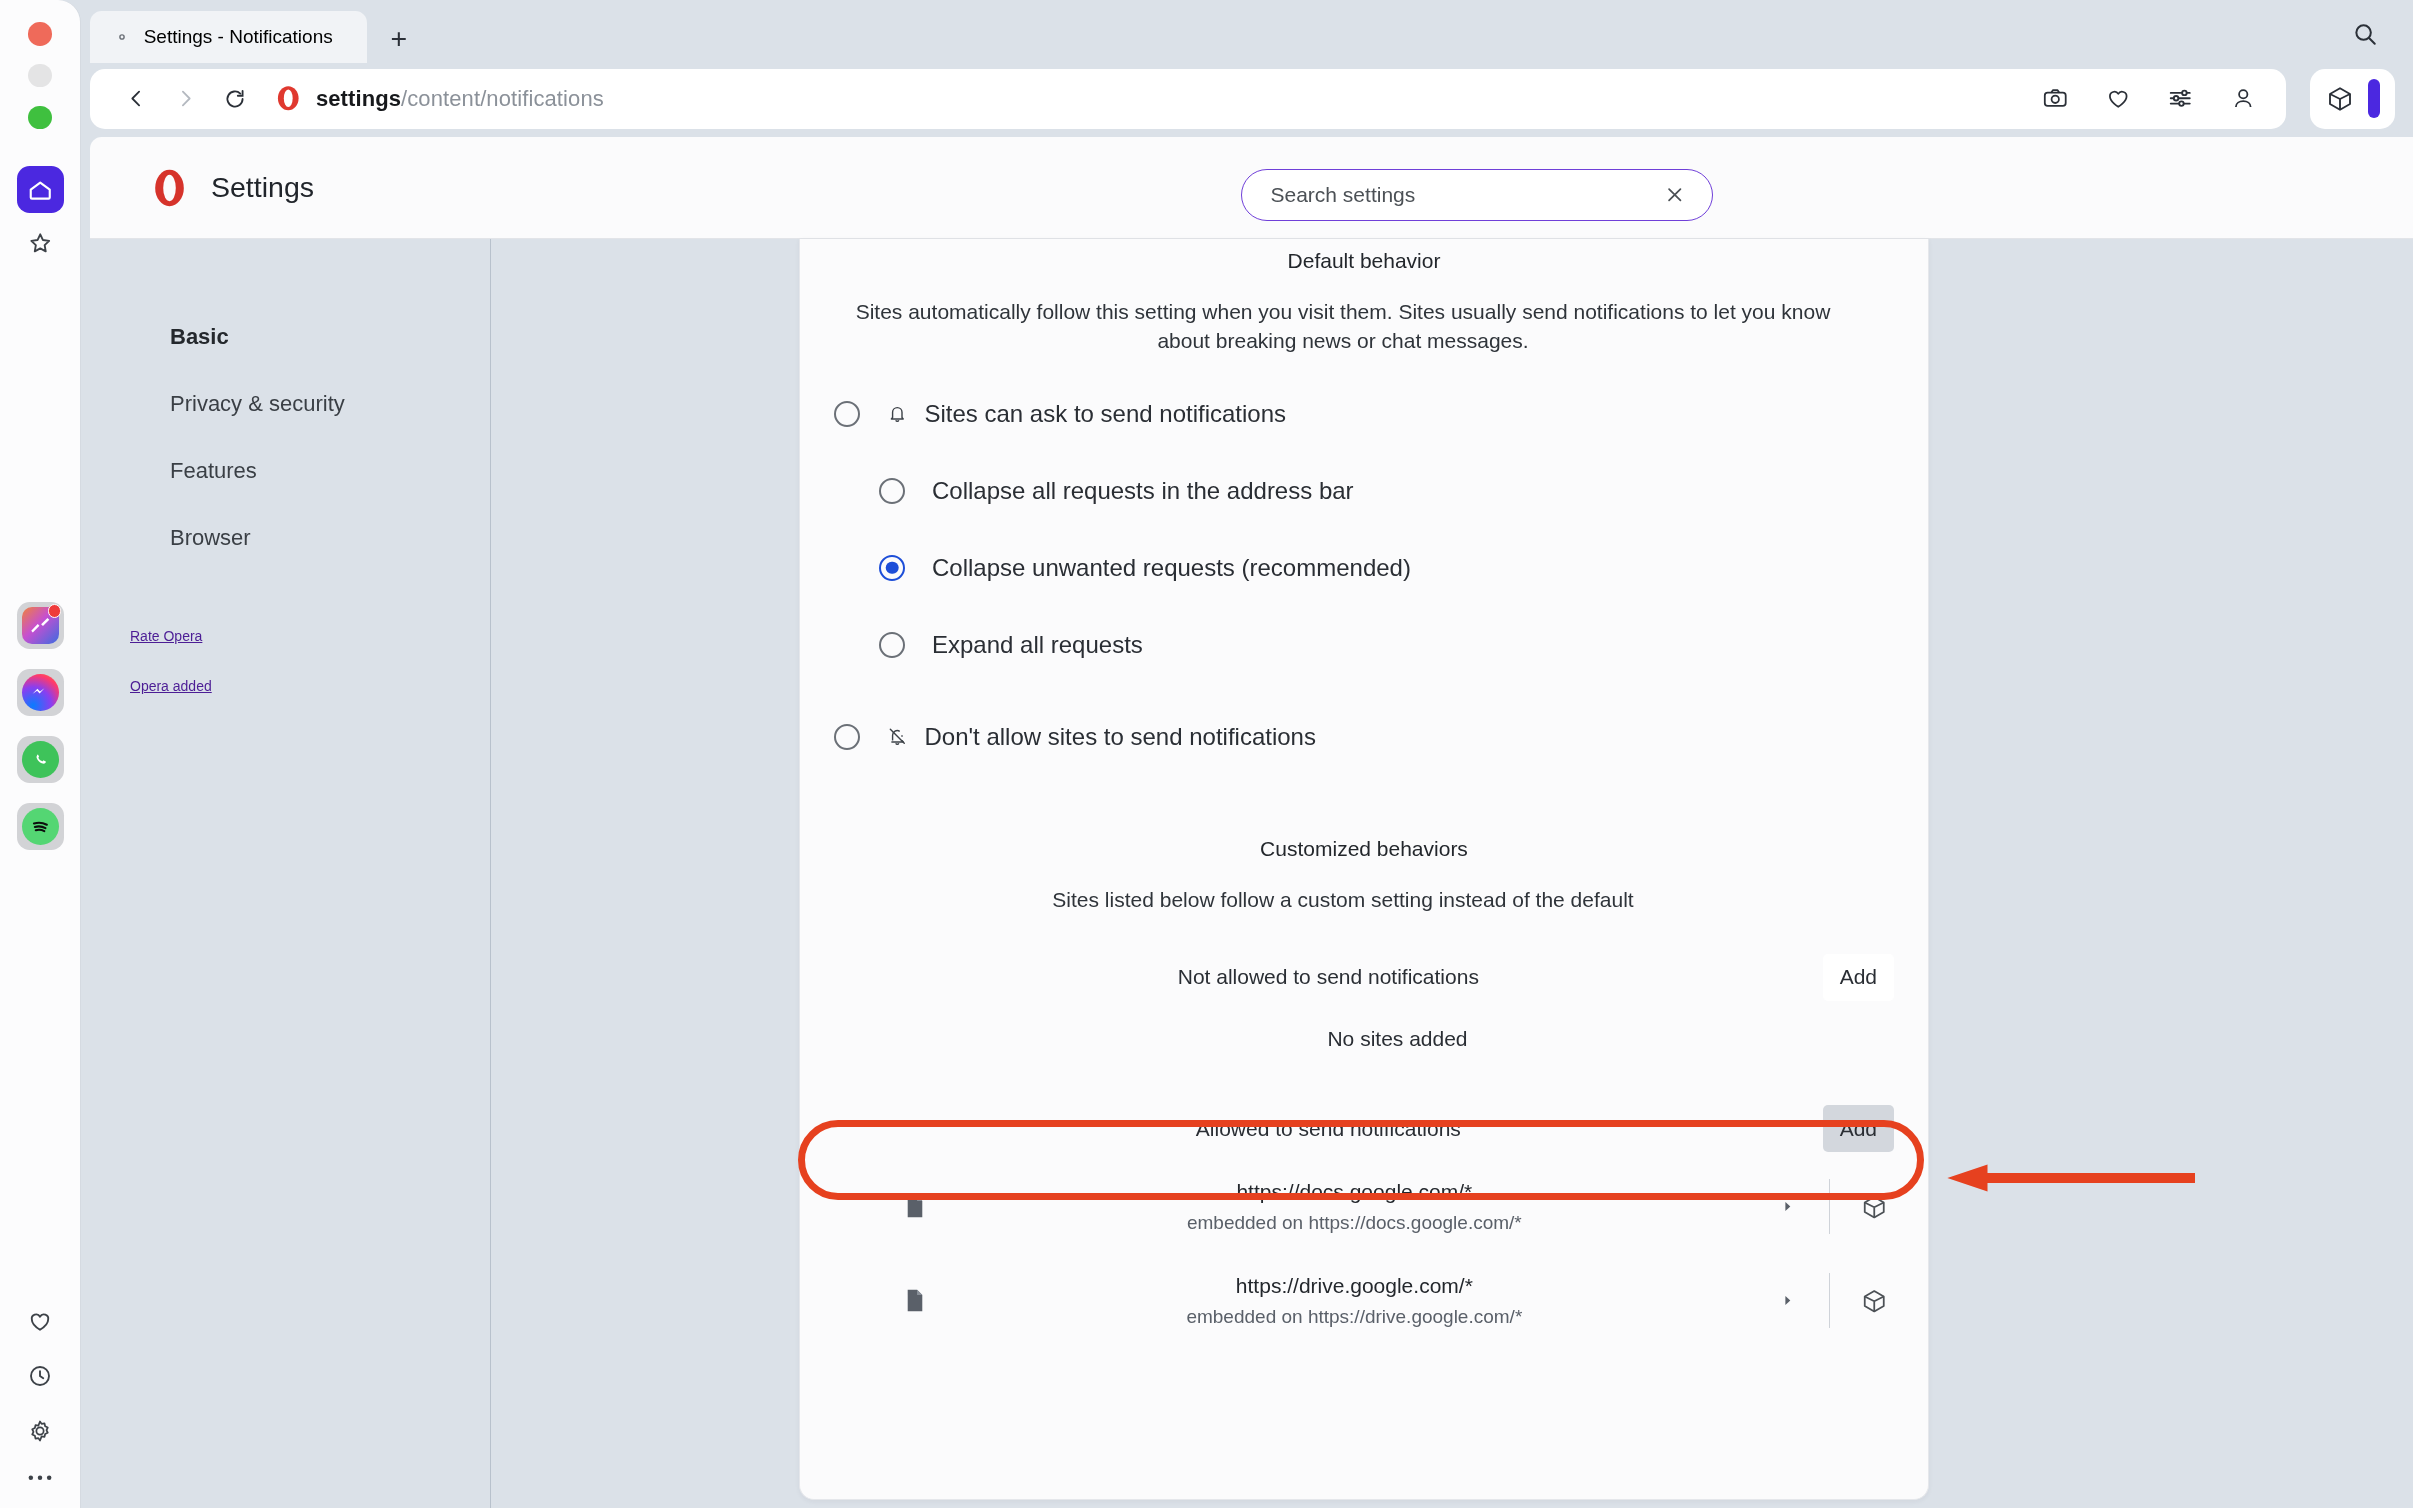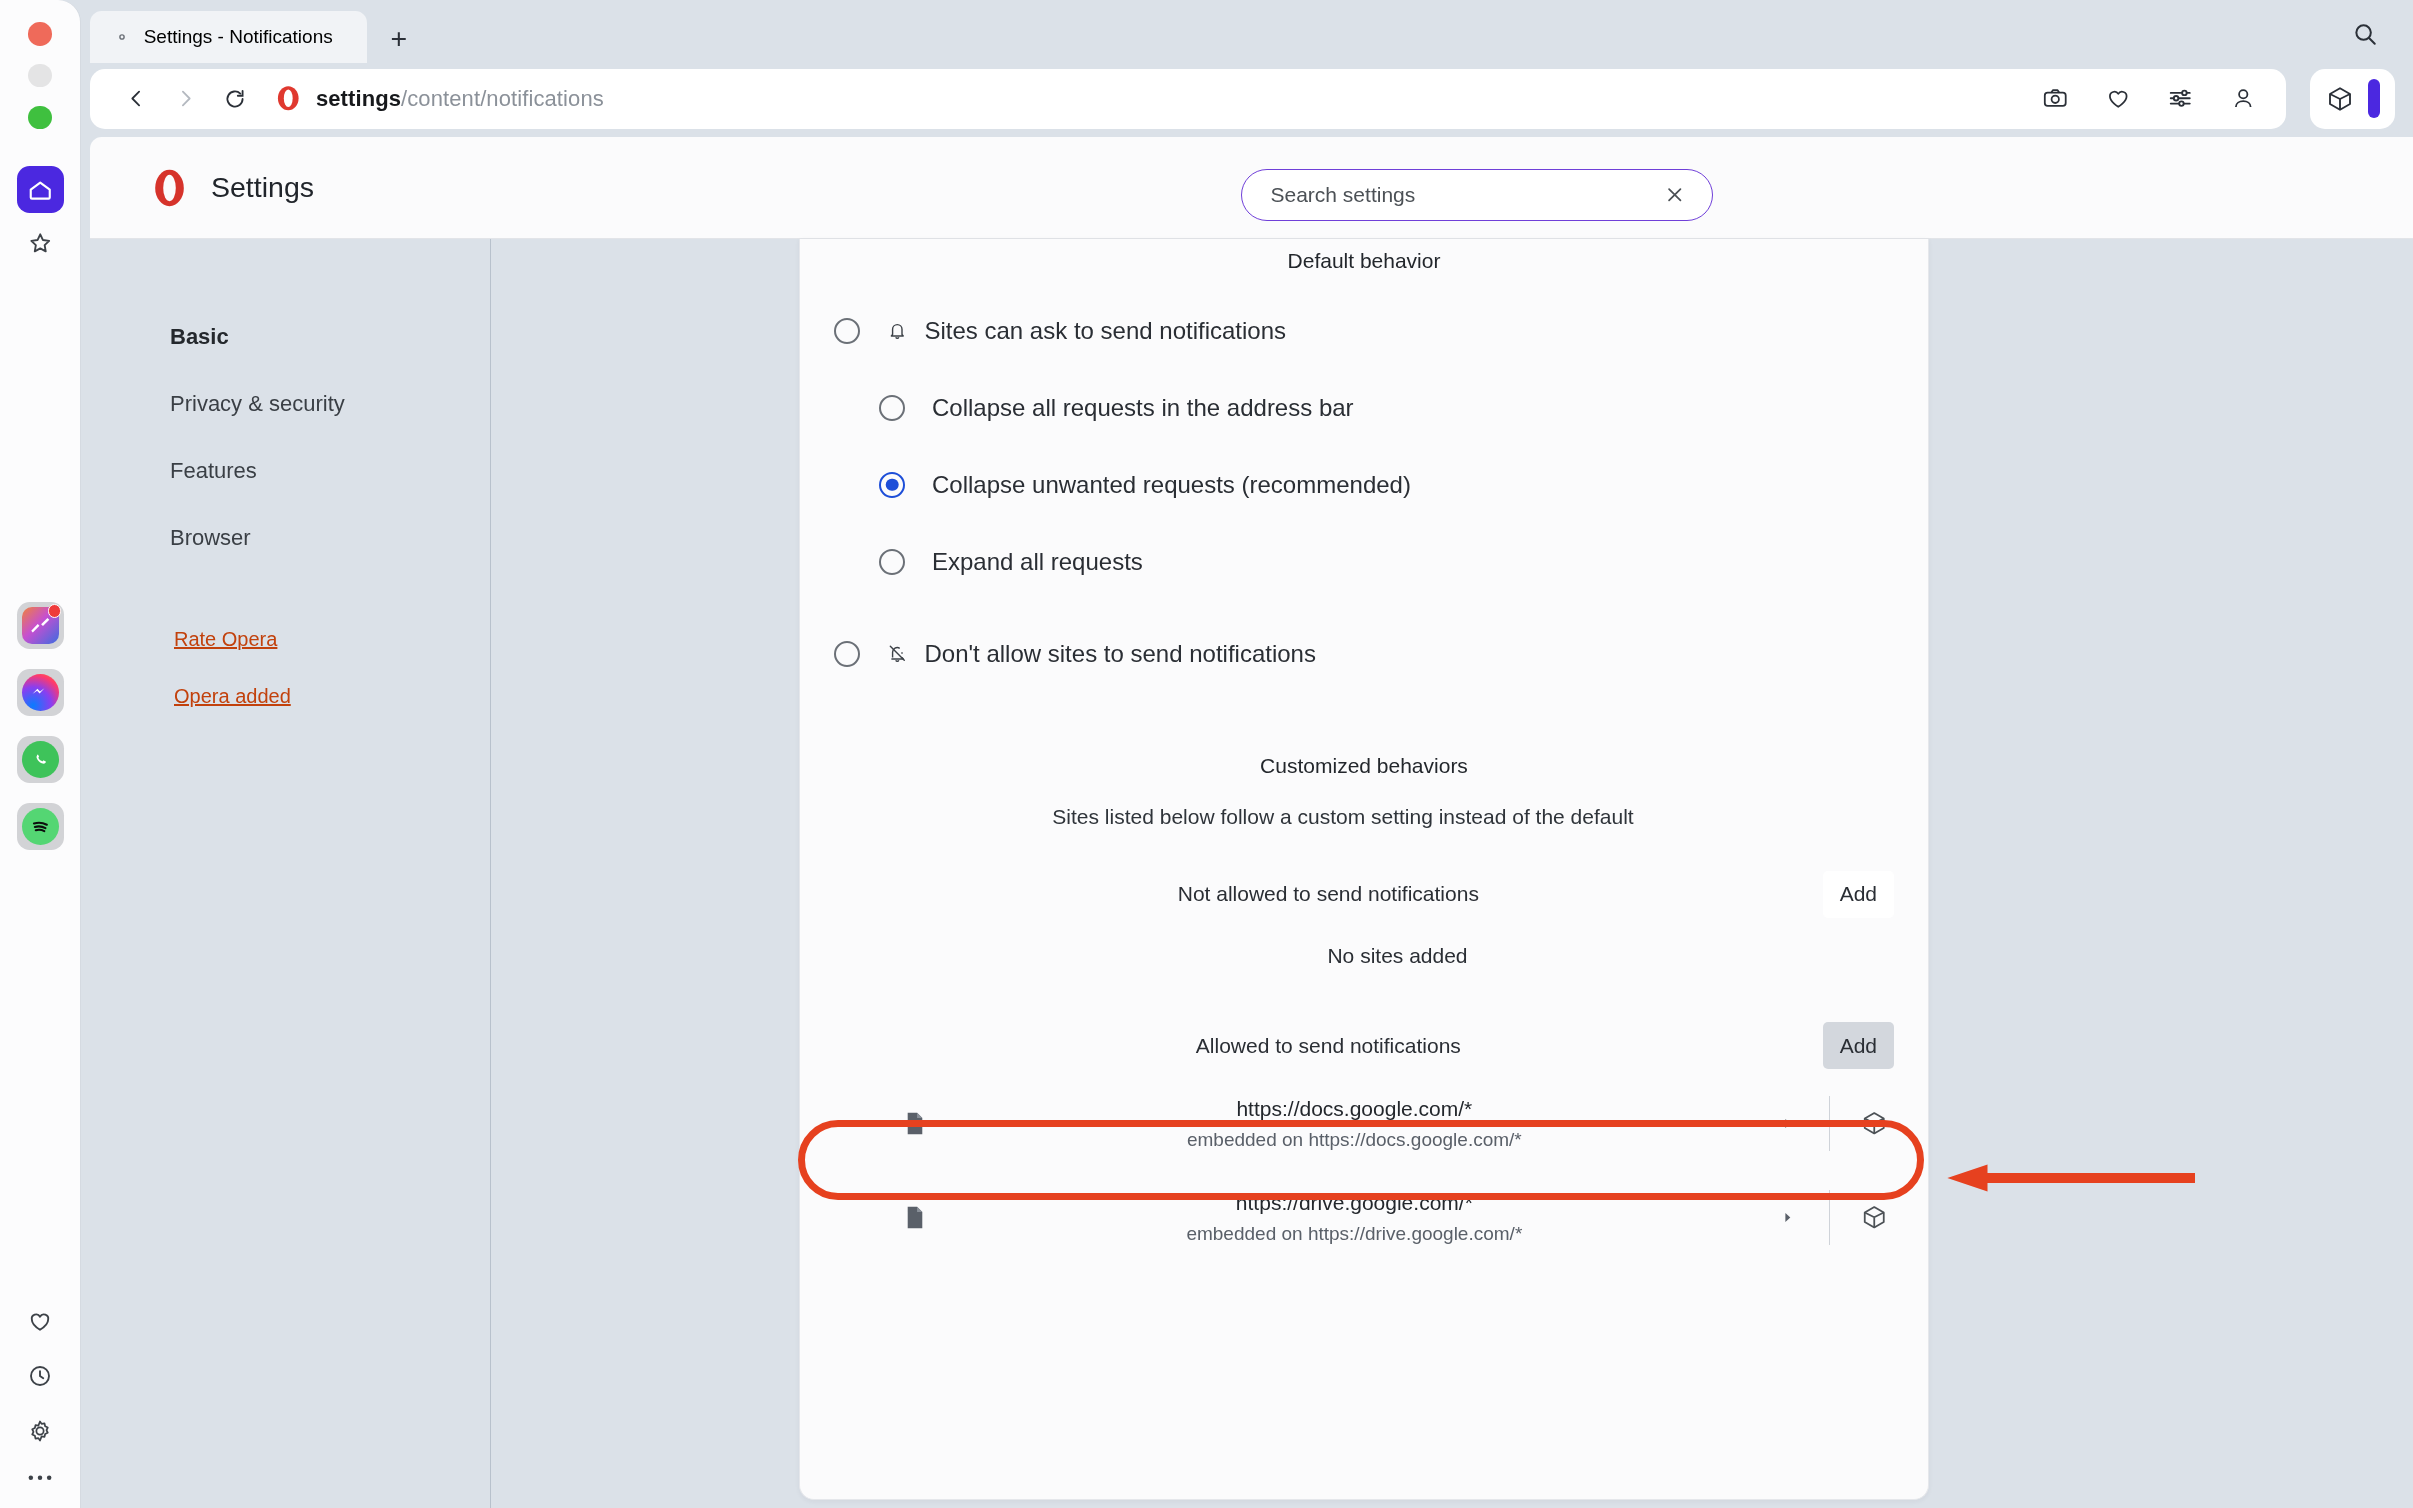--- a/index.html
+++ b/index.html
@@ -160,21 +160,21 @@
     border-right: 0.8px solid #b8c1cc;
     flex-shrink: 0;
   }
   .nav-item {
     font-size: 22px; color: #3a3f45;
     padding: 0 0 0 80px;
     height: 67px; display: flex; align-items: center;
   }
   .nav-item.active { font-weight: 700; color: #24282d; }
   .nav-links { margin-top: 57px; padding-left: 40px; display: flex; flex-direction: column; gap: 34px; }
-  .nav-link { font-size: 20px; color: #c2410c; text-decoration: underline; margin-left: 44px; }
+  .nav-link { font-size: 14px; color: #4c1d95; text-decoration: underline; }
 
   .content { flex: 1; position: relative; padding: 0 52px; }
   .card {
     position: absolute;
     left: 308px; top: 0;
     width: 1130px;
     bottom: 8.4px;
     background: #fbfbfc;
     border-radius: 0 0 15px 15px;
     border: 0.8px solid #e5e7eb;
@@ -448,20 +448,21 @@
           <a class="nav-link">Rate Opera</a>
           <a class="nav-link">Opera added</a>
         </div>
       </div>
 
       <div class="content">
         <div class="card">
           <div class="card-inner">
 
             <div class="sec-title">Default behavior</div>
+            <div class="sec-desc">Sites automatically follow this setting when you visit them. Sites usually send notifications to let you know about breaking news or chat messages.</div>
 
             <div class="radio-row" style="margin-top:34px;">
               <div class="radio"></div>
               <span class="radio-icon">
                 <svg width="22.6" height="22.6" viewBox="0 0 24 24" fill="none" stroke="#3c4147" stroke-width="1.5" stroke-linejoin="round">
                   <path d="M7 16.4V11a5 5 0 0 1 10 0v5.4l1.3 1.6H5.7z"></path>
                   <path d="M10.4 19.4a1.7 1.7 0 0 0 3.2 0"></path>
                 </svg>
               </span>
               <span class="radio-label">Sites can ask to send notifications</span>

